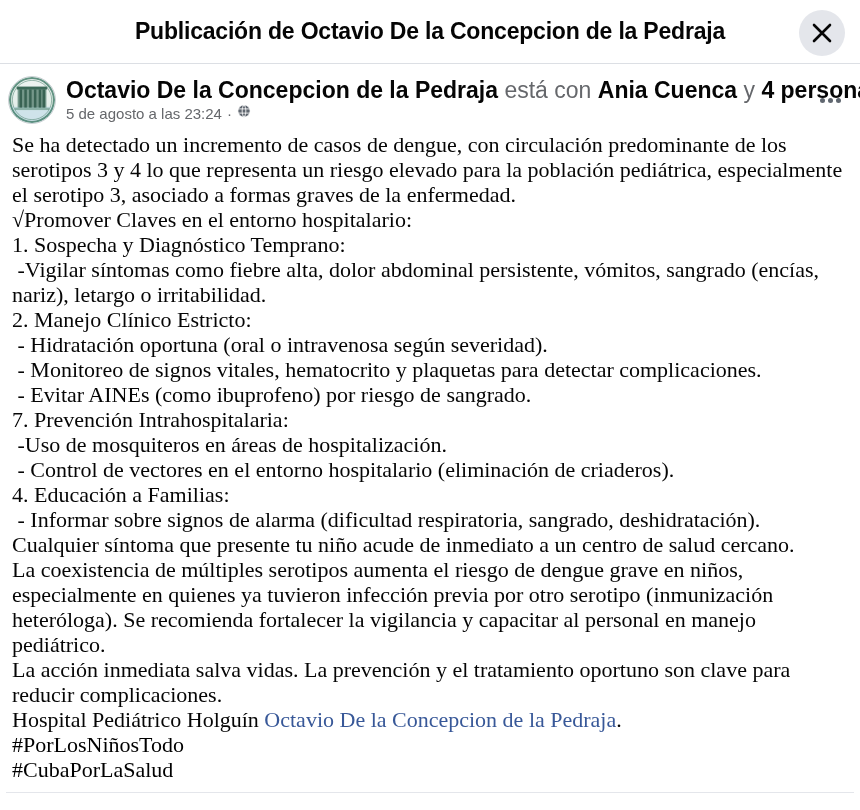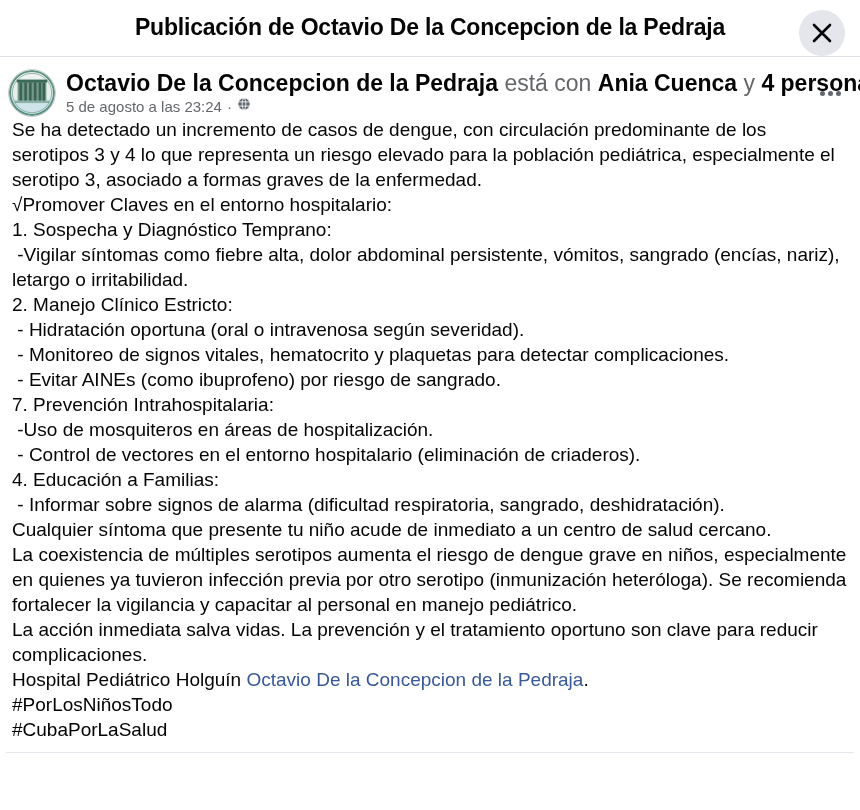--- a/index.html
+++ b/index.html
@@ -12,21 +12,21 @@
     width: 860px;
     height: 810px;
     font-family: "Liberation Sans", sans-serif;
     color: #050505;
     overflow: hidden;
   }
 
   
   .dialog-header {
     position: relative;
-    height: 57px;
+    height: 64px;
     border-bottom: 1px solid #dcdfe4;
     display: flex;
     align-items: center;
     justify-content: center;
   }
   .dialog-title {
     font-size: 23px;
     font-weight: bold;
     letter-spacing: -0.2px;
     color: #050505;
@@ -125,25 +125,27 @@
   .menu-button .dot {
     width: 5px;
     height: 5px;
     border-radius: 50%;
     background: #606770;
     display: block;
   }
 
   
   .post-body {
+    margin-top: 8px;
     padding: 0 6px 0 6px;
-    font-size: 19px;
+    font-size: 22px;
     line-height: 25px;
     color: #050505;
     word-wrap: break-word;
+    font-family: Liberation Serif, serif;
   }
   .post-body p {
     margin: 0;
     white-space: pre-wrap;
   }
   .post-body .link {
     color: #385898;
     text-decoration: none;
     cursor: pointer;
   }

